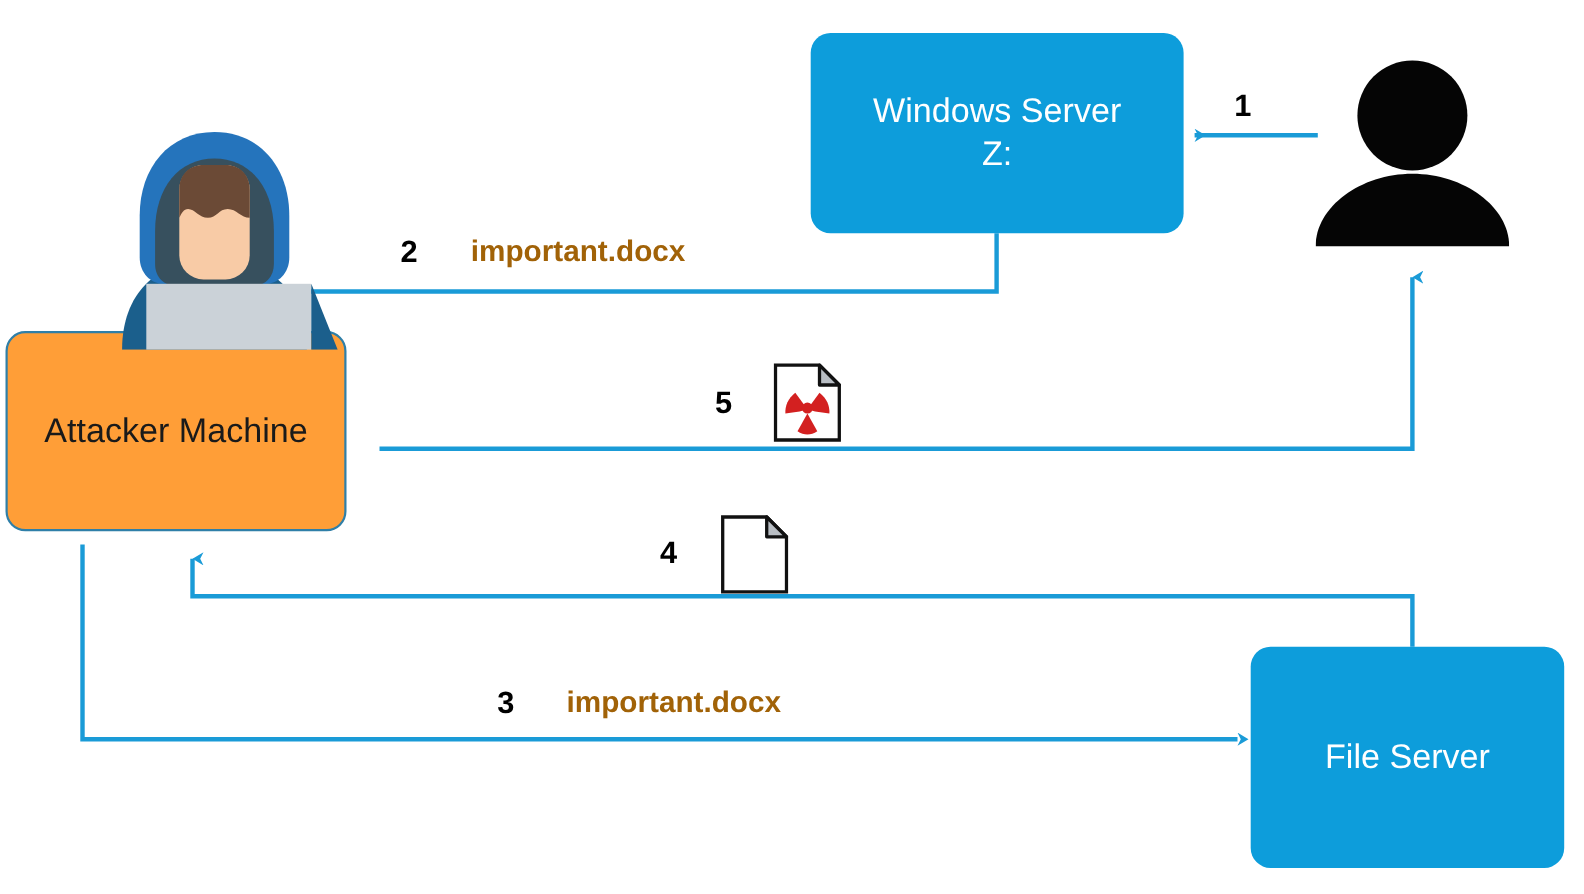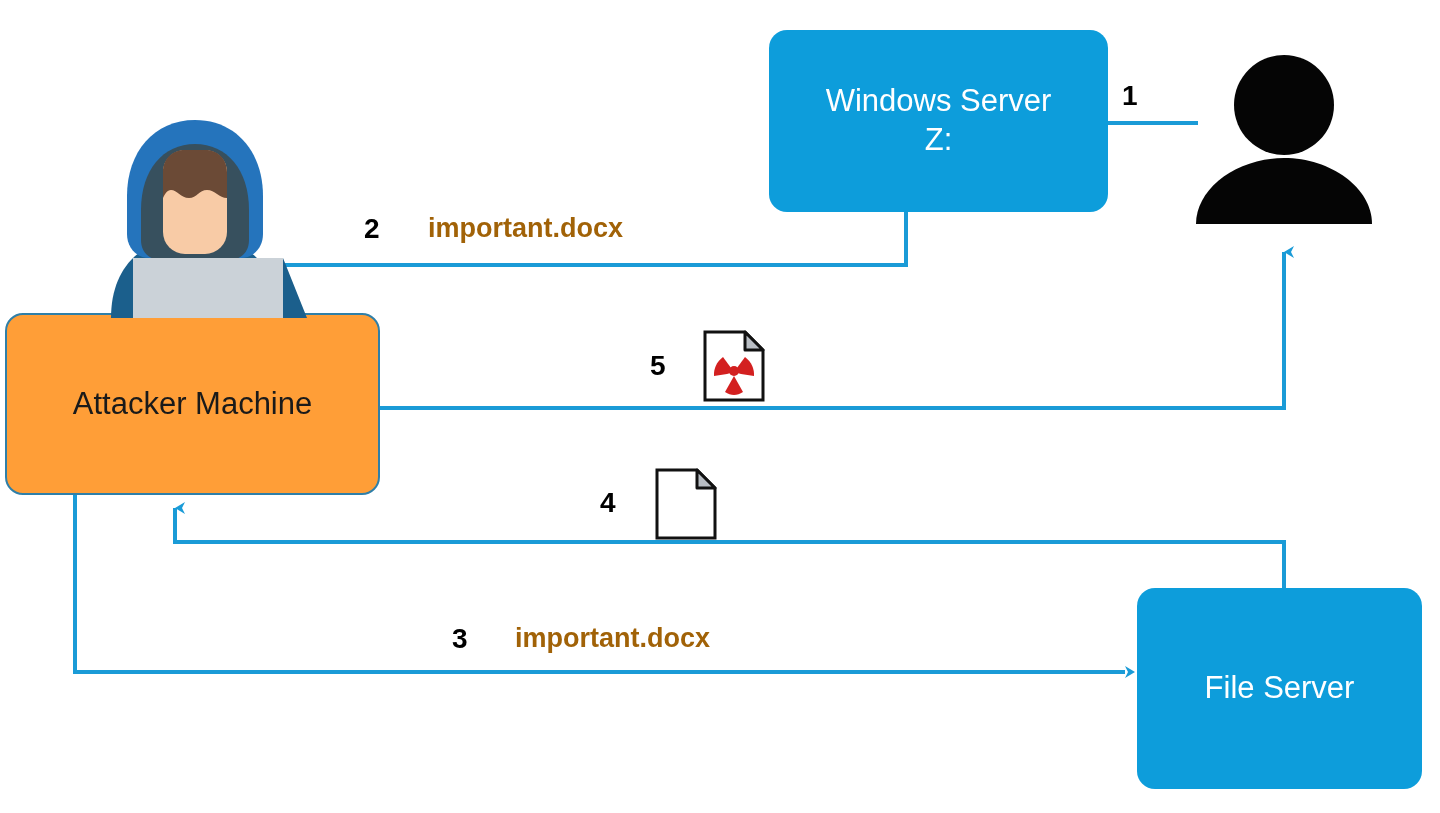--- a/index.html
+++ b/index.html
@@ -96,28 +96,28 @@
 
     <path d="M906,212 L906,265 L175,265 L175,300" fill="none" stroke="#1A9BD7" stroke-width="4" marker-end="url(#ah-down)"></path>
 
     <path d="M75,495 L75,672 L1125,672" fill="none" stroke="#1A9BD7" stroke-width="4" marker-end="url(#ah-right)"></path>
 
     <path d="M1284,588 L1284,542 L175,542 L175,508" fill="none" stroke="#1A9BD7" stroke-width="4" marker-end="url(#ah-up)"></path>
 
     <path d="M345,408 L1284,408 L1284,252" fill="none" stroke="#1A9BD7" stroke-width="4" marker-end="url(#ah-up)"></path>
   </svg>
 
-  <div class="node node-blue" style="left:737px; top:30px; width:339px; height:182px;margin-left:32px;">
+  <div class="node node-blue" style="left:737px; top:30px; width:339px; height:182px;">
     <div>
       <div>Windows Server</div>
       <div>Z:</div>
     </div>
   </div>
 
-  <div class="node node-orange" style="left:5px; top:313px; width:375px; height:182px;">
+  <div class="node node-orange" style="left:5px; top:301px; width:310px; height:182px;">
     <span>Attacker Machine</span>
   </div>
 
   <div class="node node-blue" style="left:1137px; top:588px; width:285px; height:201px;">
     <span>File Server</span>
   </div>
 
   <div class="user-icon" style="left:1196px; top:48px; width:176px; height:176px;">
     <svg width="176" height="176" viewBox="0 0 176 176" xmlns="http://www.w3.org/2000/svg">
       <circle cx="88" cy="57" r="50" fill="#050505"></circle>

